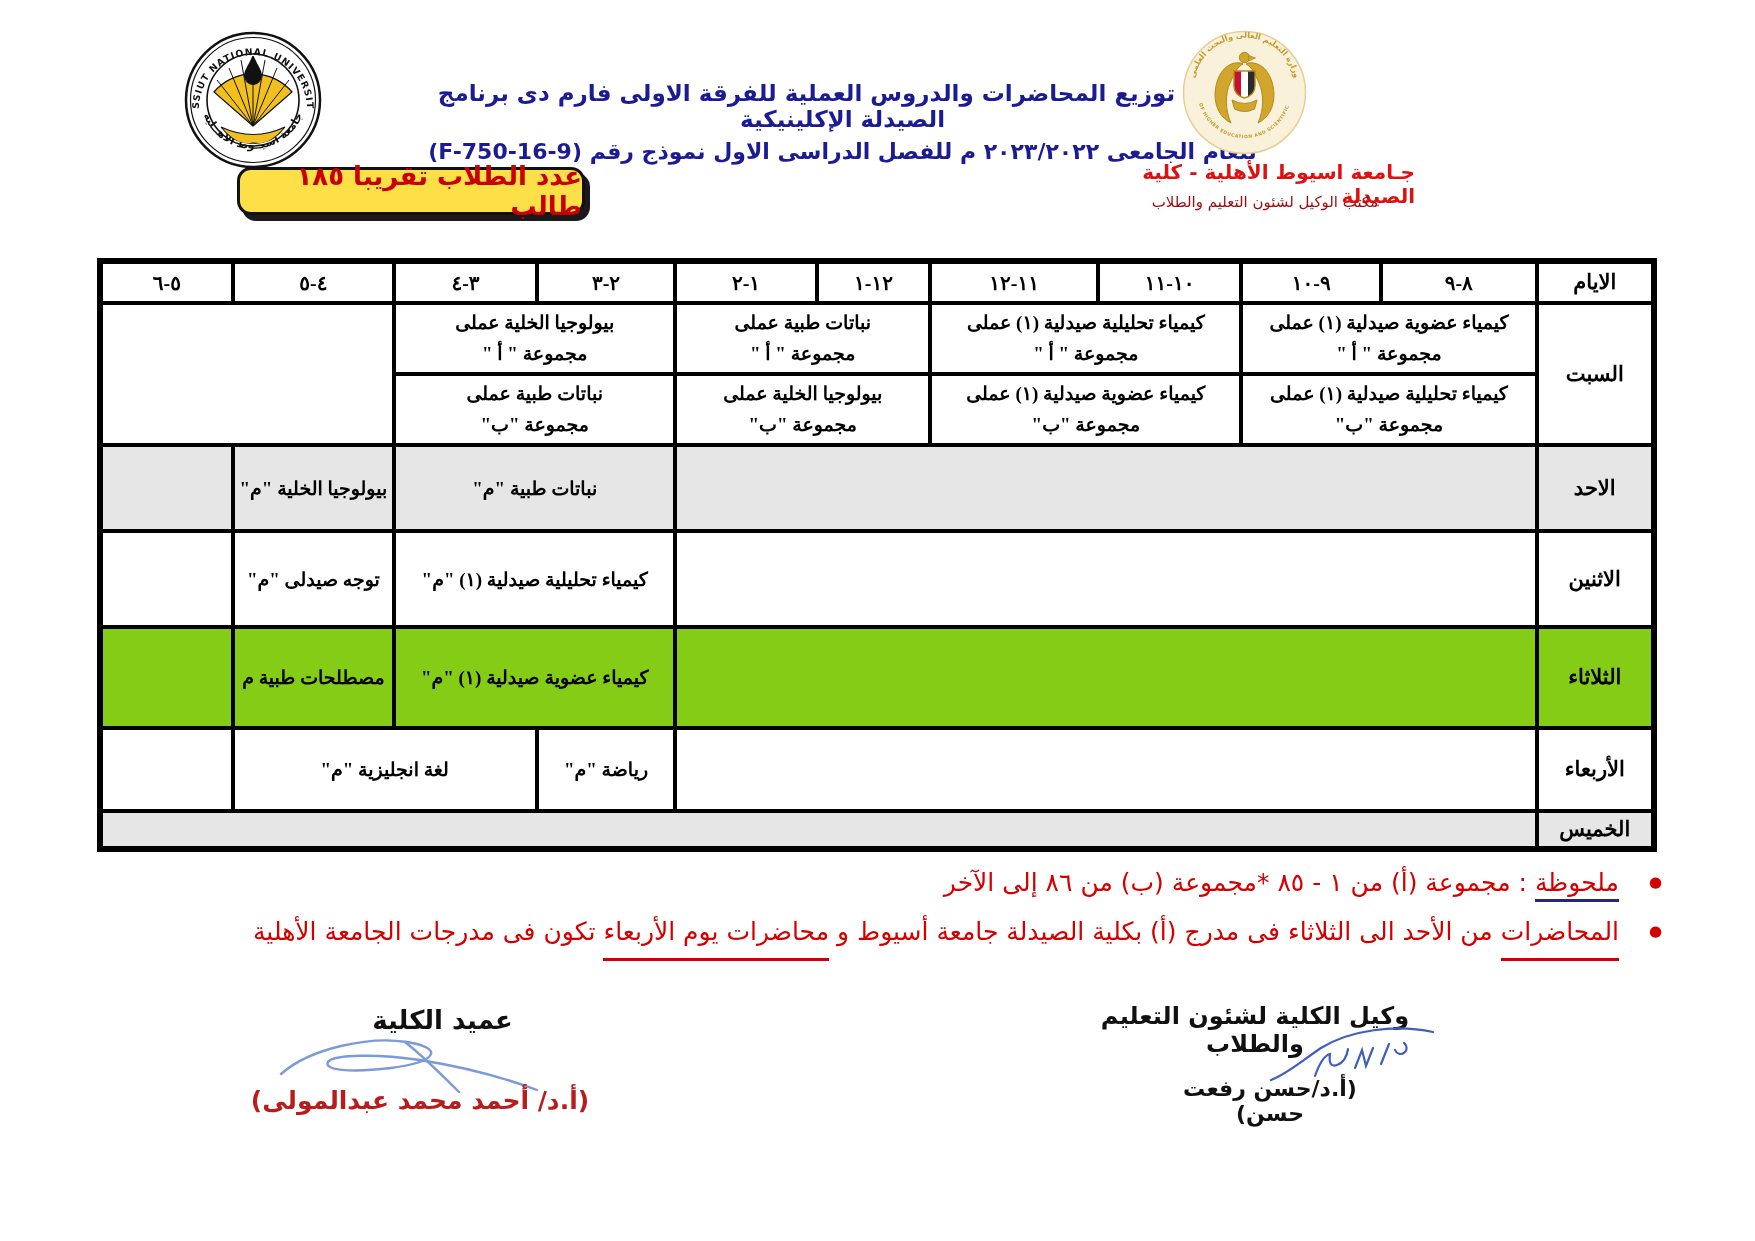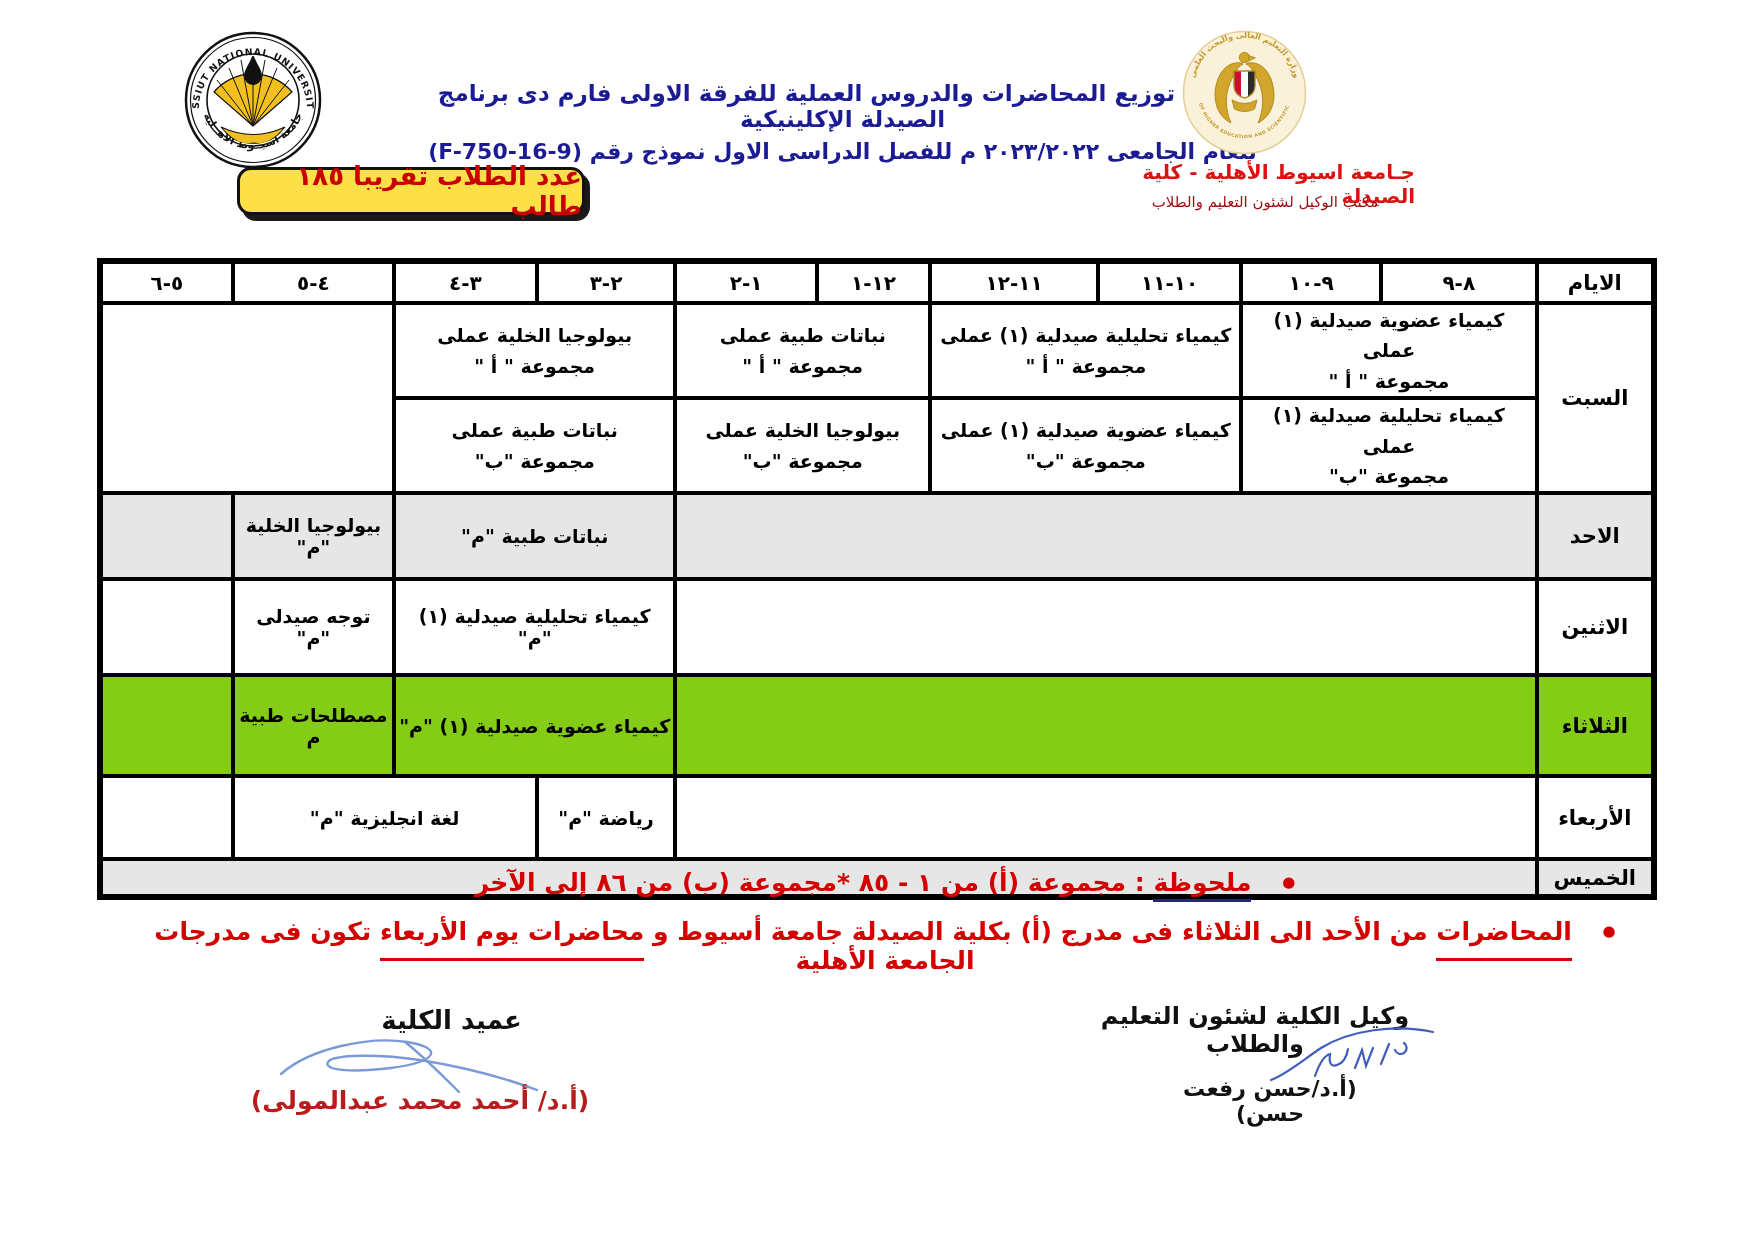--- a/index.html
+++ b/index.html
@@ -17,42 +17,42 @@
   .ministry-line1{left:1115px;top:160px;width:300px;text-align:right;color:#dd1111;
                   font-size:20px;font-weight:bold;direction:rtl;}
   .ministry-line2{left:1140px;top:193px;width:250px;text-align:center;color:#9e0b0f;
                   font-size:15px;font-weight:normal;direction:rtl;}
 
   
   .sched-wrap{left:97px;top:258px;width:1566px;}
   table.sched{border-collapse:collapse;table-layout:fixed;width:1560px;direction:rtl;background:#fff;
               border:6px solid #000;}
   table.sched td{border:4px solid #000;text-align:center;vertical-align:middle;font-weight:bold;
-                 color:#000;padding:0 3px;overflow:hidden;}
+                 color:#000;padding:0 3px;overflow:hidden;font-family:Liberation Serif, serif;}
   td.daycell{color:#1f1fbe;font-size:21px;margin-left:13px;}
   td.slot{font-size:20px;}
   td.c2{font-size:19px;line-height:1.6;}
   td.c1{font-size:19px;}
   tr.gray td{background:#e6e6e6;}
   tr.gray2 td{background:#84cc16;}
 
   
-  .notes{left:120px;top:868px;width:1530px;direction:rtl;text-align:center;color:#d40000;
-         font-weight:bold;font-size:25px;}
+  .notes{left:132px;top:868px;width:1530px;direction:rtl;text-align:right;color:#d40000;
+         font-weight:normal;font-size:25px;}
   .note-line{margin-bottom:20px;}
   .bullet{display:inline-block;font-size:15px;vertical-align:4px;margin-left:22px;color:#d40000;}
   .u-navy{border-bottom:3px solid #24248c;padding-bottom:2px;}
   .u-red{border-bottom:3px solid #d40000;padding-bottom:12px;}
 
   
   .sig-title-right{left:1075px;top:1002px;width:360px;text-align:center;color:#111;
                    font-size:24px;font-weight:bold;direction:rtl;}
   .sig-name-right{left:1150px;top:1076px;width:240px;text-align:center;color:#111;
                   font-size:22px;font-weight:bold;direction:rtl;}
-  .sig-title-left{left:364px;top:1005px;width:175px;text-align:center;color:#111;
+  .sig-title-left{left:355px;top:1005px;width:175px;text-align:center;color:#111;
                   font-size:26px;font-weight:bold;direction:rtl;}
   .sig-name-left{left:245px;top:1086px;width:350px;text-align:center;color:#b91c1c;
                  font-size:25px;font-weight:bold;direction:rtl;}
 </style>
 </head>
 <body>
 
 <div class="page">
 
   <svg class="abs" style="left:183px;top:30px" width="140" height="140" viewBox="0 0 140 140">

